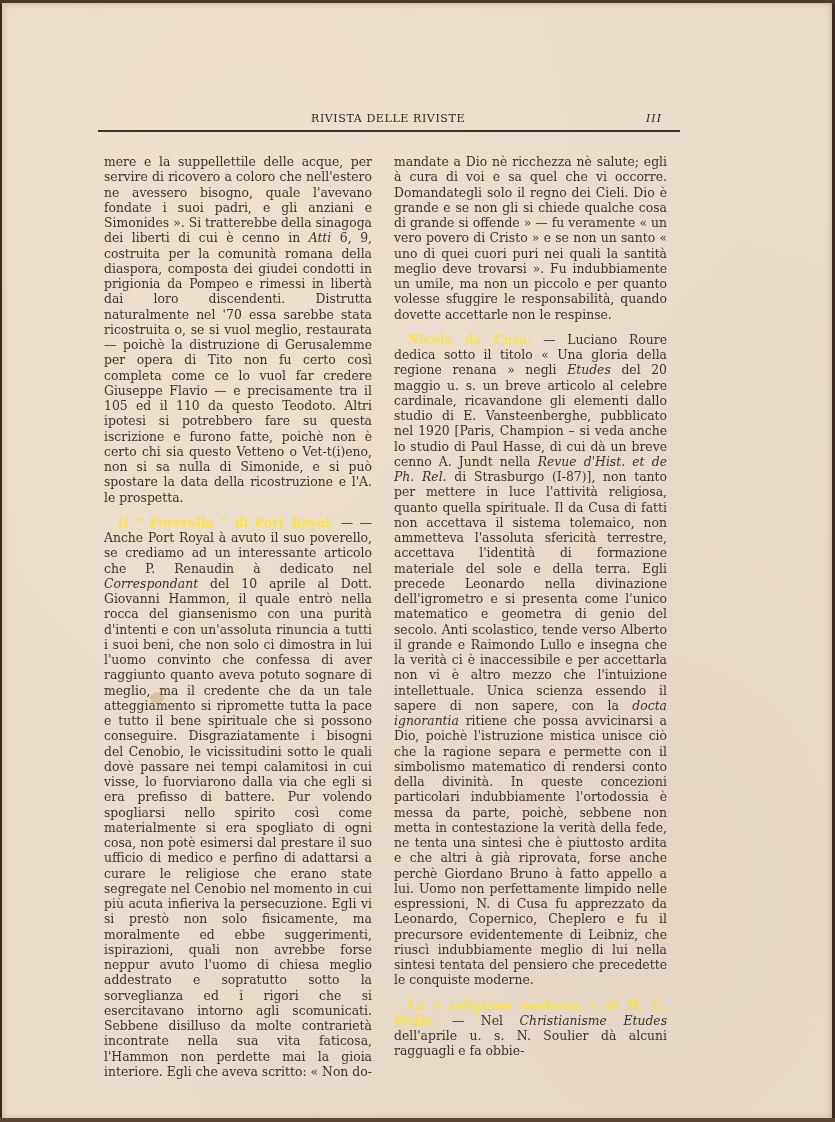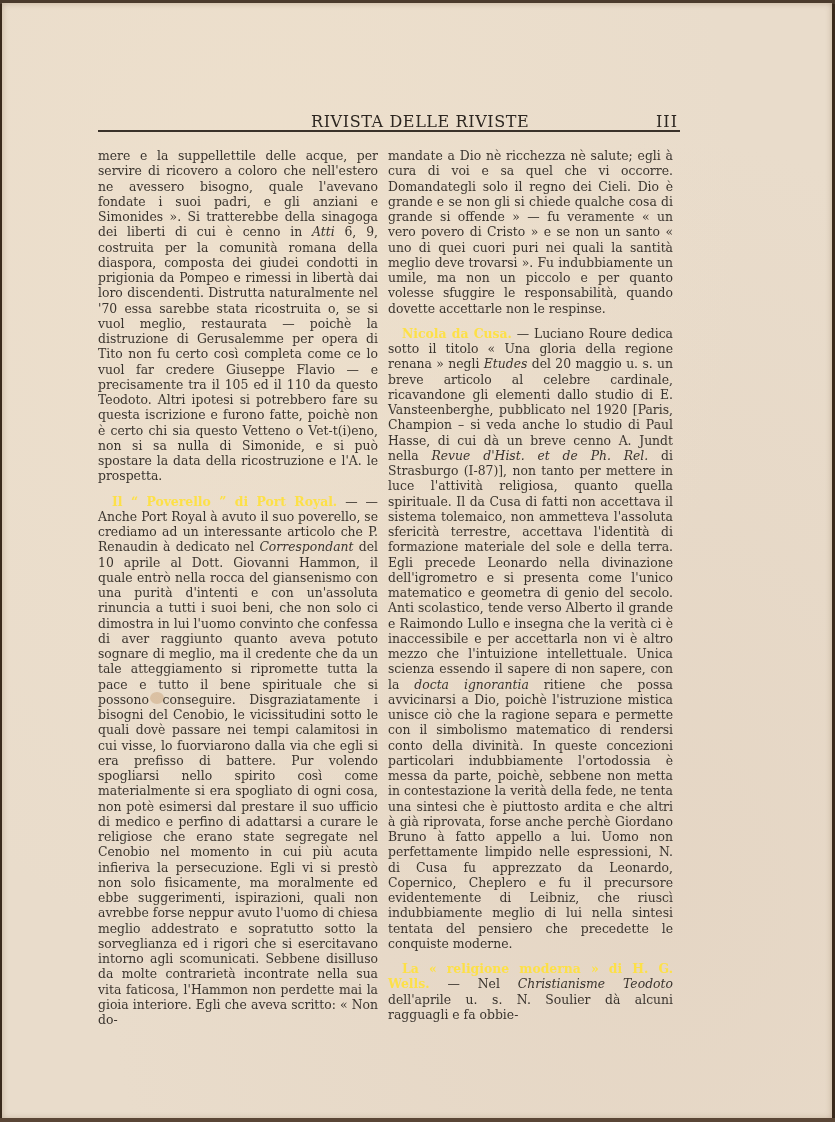--- a/index.html
+++ b/index.html
@@ -5,29 +5,29 @@
   html,body{margin:0;padding:0;}
   body{width:835px;height:1122px;background:#3a2a1c;position:relative;overflow:hidden;}
   .page{position:absolute;left:2px;top:3px;width:830px;height:1116px;
     background:#e9dccb;
     background-image:radial-gradient(ellipse at 30% 20%, rgba(240,226,205,0.6), rgba(0,0,0,0) 60%),
       radial-gradient(ellipse at 80% 80%, rgba(225,208,190,0.5), rgba(0,0,0,0) 60%);
     box-shadow:inset 0 0 6px rgba(120,90,60,0.35);}
   .topedge{position:absolute;left:0;top:0;width:835px;height:4px;background:#4a3a2c;}
   .botedge{position:absolute;left:0;bottom:0;width:835px;height:4px;background:#5a4636;}
   .header{position:absolute;left:98px;top:110px;width:580px;height:20px;
-    font-family:"DejaVu Serif",serif;font-size:16px;letter-spacing:0.6px;color:#2c2620;}
+    font-family:"DejaVu Serif",serif;font-size:11px;letter-spacing:0.6px;color:#2c2620;}
   .header .title{position:absolute;left:213px;top:2px;}
-  .header .pagenum{position:absolute;right:0;top:2px;letter-spacing:1px;}
+  .header .pagenum{position:absolute;right:16px;top:2px;letter-spacing:1px;font-style:italic;}
   .rule{position:absolute;left:98px;top:130px;width:582px;height:1.5px;background:#3a322a;}
   .col{position:absolute;top:148px;font-family:"DejaVu Serif",serif;font-size:12.4px;
     line-height:15.25px;color:#3a342e;text-align:justify;}
   .col.left{left:98px;width:280px;}
   .col.right{left:388px;width:285px;}
-  .col p{margin:0;text-indent:0;}
+  .col p{margin:6px;text-indent:0;}
   .col p.sec{margin-top:10px;text-indent:14px;}
   .col .h{font-weight:bold;color:#fde047;}
   .col i{font-style:italic;}
   .stain{position:absolute;width:14px;height:12px;border-radius:50%;background:rgba(190,140,90,0.35);}
 </style>
 </head>
 <body>
 
 <div class="topedge"></div>
 <div class="page">
@@ -41,16 +41,16 @@
 <div class="rule"></div>
 
 <div class="col left">
   <p><span>mere e la suppellettile delle acque, per servire di ricovero a coloro che nell'estero ne avessero bisogno, quale l'avevano fondate i suoi padri, e gli anziani e Simonides ». Si tratterebbe della sinagoga dei liberti di cui è cenno in </span><i>Atti</i><span> 6, 9, costruita per la comunità romana della diaspora, composta dei giudei condotti in prigionia da Pompeo e rimessi in libertà dai loro discendenti. Distrutta naturalmente nel '70 essa sarebbe stata ricostruita o, se si vuol meglio, restaurata — poichè la distruzione di Gerusalemme per opera di Tito non fu certo così completa come ce lo vuol far credere Giuseppe Flavio — e precisamente tra il 105 ed il 110 da questo Teodoto. Altri ipotesi si potrebbero fare su questa iscrizione e furono fatte, poichè non è certo chi sia questo Vetteno o Vet-t(i)eno, non si sa nulla di Simonide, e si può spostare la data della ricostruzione e l'A. le prospetta.</span></p>
   <p class="sec"><span class="h">Il “ Poverello ” di Port Royal.</span><span> — — </span><span>Anche Port Royal à avuto il suo poverello, se crediamo ad un interessante articolo che P. Renaudin à dedicato nel </span><i>Correspondant</i><span> del 10 aprile al Dott. Giovanni Hammon, il quale entrò nella rocca del giansenismo con una purità d'intenti e con un'assoluta rinuncia a tutti i suoi beni, che non solo ci dimostra in lui l'uomo convinto che confessa di aver raggiunto quanto aveva potuto sognare di meglio, ma il credente che da un tale atteggiamento si ripromette tutta la pace e tutto il bene spirituale che si possono conseguire. Disgraziatamente i bisogni del Cenobio, le vicissitudini sotto le quali dovè passare nei tempi calamitosi in cui visse, lo fuorviarono dalla via che egli si era prefisso di battere. Pur volendo spogliarsi nello spirito così come materialmente si era spogliato di ogni cosa, non potè esimersi dal prestare il suo ufficio di medico e perfino di adattarsi a curare le religiose che erano state segregate nel Cenobio nel momento in cui più acuta infieriva la persecuzione. Egli vi si prestò non solo fisicamente, ma moralmente ed ebbe suggerimenti, ispirazioni, quali non avrebbe forse neppur avuto l'uomo di chiesa meglio addestrato e sopratutto sotto la sorveglianza ed i rigori che si esercitavano intorno agli scomunicati. Sebbene disilluso da molte contrarietà incontrate nella sua vita faticosa, l'Hammon non perdette mai la gioia interiore. Egli che aveva scritto: « Non do-</span></p>
 </div>
 
 <div class="col right">
   <p><span>mandate a Dio nè ricchezza nè salute; egli à cura di voi e sa quel che vi occorre. Domandategli solo il regno dei Cieli. Dio è grande e se non gli si chiede qualche cosa di grande si offende » — fu veramente « un vero povero di Cristo » e se non un santo « uno di quei cuori puri nei quali la santità meglio deve trovarsi ». Fu indubbiamente un umile, ma non un piccolo e per quanto volesse sfuggire le responsabilità, quando dovette accettarle non le respinse.</span></p>
   <p class="sec"><span class="h">Nicola da Cusa.</span><span> — </span><span>Luciano Roure dedica sotto il titolo « Una gloria della regione renana » negli </span><i>Etudes</i><span> del 20 maggio u. s. un breve articolo al celebre cardinale, ricavandone gli elementi dallo studio di E. Vansteenberghe, pubblicato nel 1920 [Paris, Champion – si veda anche lo studio di Paul Hasse, di cui dà un breve cenno A. Jundt nella </span><i>Revue d'Hist. et de Ph. Rel.</i><span> di Strasburgo (I-87)], non tanto per mettere in luce l'attività religiosa, quanto quella spirituale. Il da Cusa di fatti non accettava il sistema tolemaico, non ammetteva l'assoluta sfericità terrestre, accettava l'identità di formazione materiale del sole e della terra. Egli precede Leonardo nella divinazione dell'igrometro e si presenta come l'unico matematico e geometra di genio del secolo. Anti scolastico, tende verso Alberto il grande e Raimondo Lullo e insegna che la verità ci è inaccessibile e per accettarla non vi è altro mezzo che l'intuizione intellettuale. Unica scienza essendo il sapere di non sapere, con la </span><i>docta ignorantia</i><span> ritiene che possa avvicinarsi a Dio, poichè l'istruzione mistica unisce ciò che la ragione separa e permette con il simbolismo matematico di rendersi conto della divinità. In queste concezioni particolari indubbiamente l'ortodossia è messa da parte, poichè, sebbene non metta in contestazione la verità della fede, ne tenta una sintesi che è piuttosto ardita e che altri à già riprovata, forse anche perchè Giordano Bruno à fatto appello a lui. Uomo non perfettamente limpido nelle espressioni, N. di Cusa fu apprezzato da Leonardo, Copernico, Cheplero e fu il precursore evidentemente di Leibniz, che riuscì indubbiamente meglio di lui nella sintesi tentata del pensiero che precedette le conquiste moderne.</span></p>
-  <p class="sec"><span class="h">La « religione moderna » di H. G. Wells.</span><span> — </span><span>Nel </span><i>Christianisme Teodoto</i><span> dell'aprile u. s. N. Soulier dà alcuni ragguagli e fa obbie-</span></p>
+  <p class="sec"><span class="h">La « religione moderna » di H. G. Wells.</span><span> — </span><span>Nel </span><i>Christianisme Etudes</i><span> dell'aprile u. s. N. Soulier dà alcuni ragguagli e fa obbie-</span></p>
 </div>
 
 <div class="stain" style="left:150px;top:692px;"></div>
 
 </body></html>

